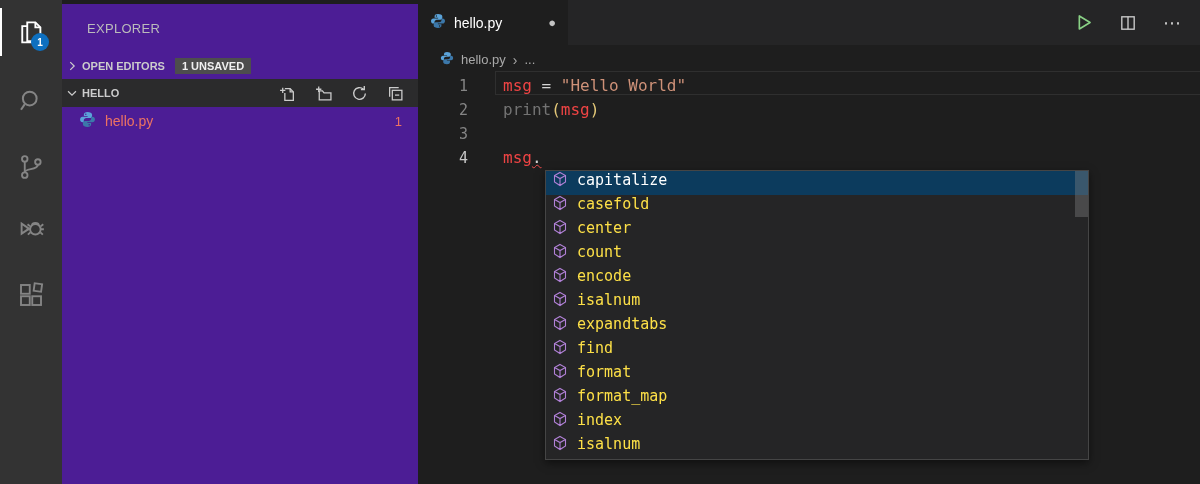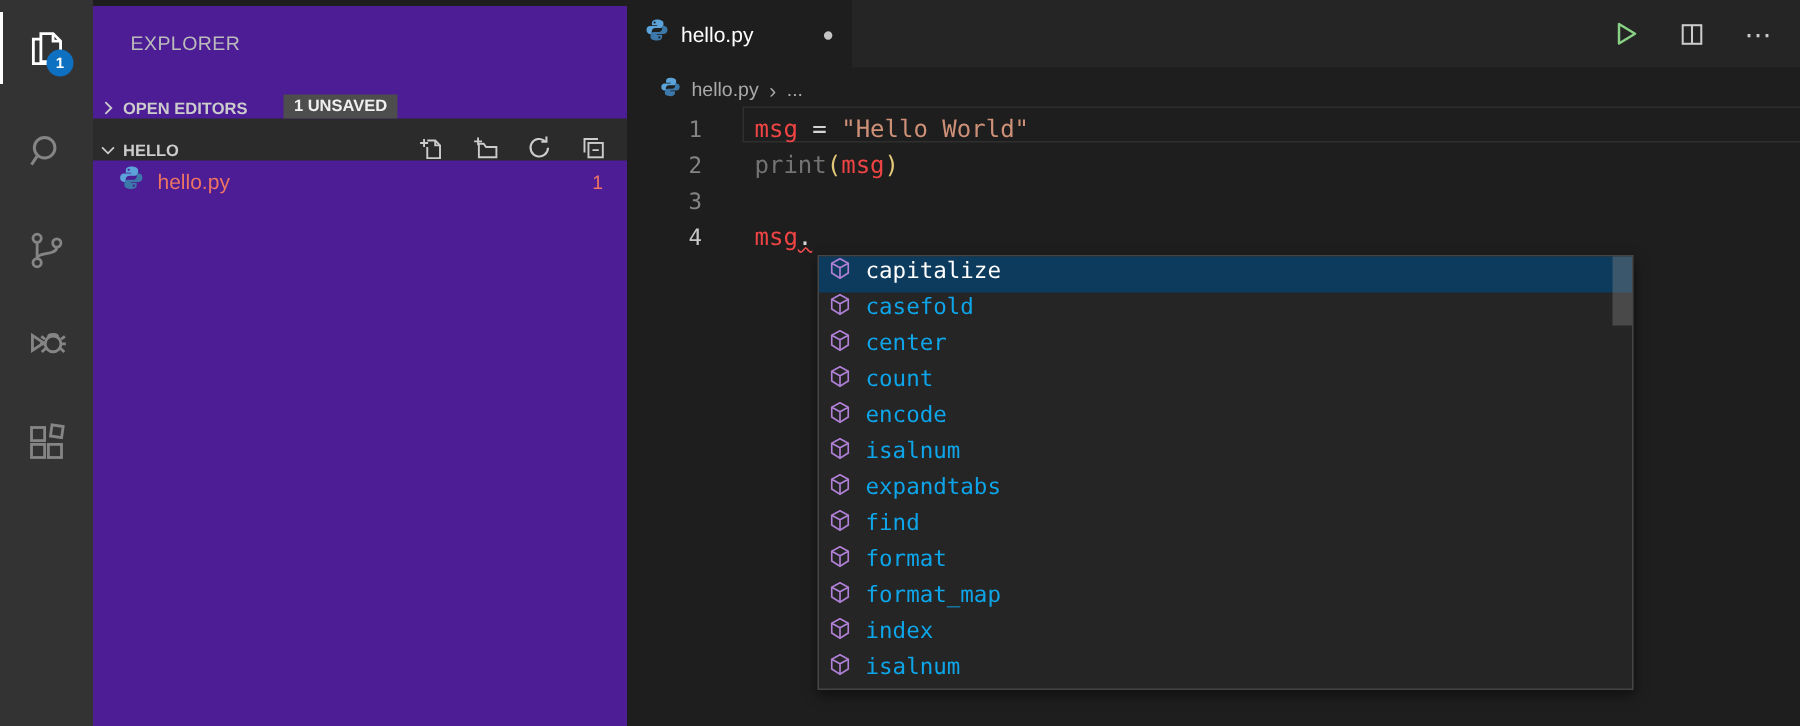--- a/index.html
+++ b/index.html
@@ -13,23 +13,23 @@
   .ab-item { position:absolute; left:0; width:62px; height:56px; display:flex; align-items:center; justify-content:center; cursor:pointer; }
   .ab-item svg { display:block; }
   .ab-badge { position:absolute; left:31px; top:28px; width:18px; height:18px; border-radius:50%;
               background:#0e70c0; color:#ffffff; font-size:10px; font-weight:bold;
               display:flex; align-items:center; justify-content:center; }
 
   
   .sidebar { position:absolute; left:62px; top:4px; width:356px; height:484px; background:#4c1d95; color:#cccccc; }
   .sb-title { height:48px; display:flex; align-items:center; padding-left:25px;
               font-size:13px; color:#bbbbbb; letter-spacing:0.3px; }
-  .sb-row { display:flex; align-items:flex-end; height:27px; font-size:11px; font-weight:bold; color:#cccccc; }
+  .sb-row { display:flex; align-items:center; height:27px; font-size:11px; font-weight:bold; color:#cccccc; }
   .sb-row .chev { width:20px; display:flex; justify-content:center; }
-  .sb-badge { margin-left:24px; background:#4d4d4d; color:#f0f0f0; font-weight:bold; font-size:11px;
+  .sb-badge { margin-left:10px; background:#4d4d4d; color:#f0f0f0; font-weight:bold; font-size:11px;
               padding:2px 7px; }
   .sb-folder { background:#2b2b2c; height:28px; }
   .sb-actions { margin-left:auto; display:flex; gap:19px; padding-right:14px; }
   .sb-actions svg { display:block; cursor:pointer; }
   .file-row { display:flex; align-items:center; height:28px; padding-left:17px; cursor:pointer; }
   .file-name { margin-left:9px; font-size:14px; color:#ed7362; }
   .file-problems { margin-left:auto; padding-right:16px; font-size:13px; color:#ed7362; }
 
   
   .editor { position:absolute; left:418px; top:0; width:782px; height:484px; background:#1e1e1e; }
@@ -58,21 +58,21 @@
   .cur-line { position:absolute; left:77px; right:0; top:71px; height:24px;
               border-top:1px solid rgba(255,255,255,0.08); border-bottom:1px solid rgba(255,255,255,0.08);
               border-left:1px solid rgba(255,255,255,0.08); pointer-events:none; }
 
   
   .suggest { position:absolute; left:127px; top:170px; width:544px; background:#252526;
              border:1px solid #454545; box-shadow:0 3px 8px rgba(0,0,0,0.5); }
   .sg-row { display:flex; align-items:flex-start; height:24px; padding-left:6px; cursor:pointer; }
   .sg-row.selected { background:#0c3b5d; }
   .sg-row .cube { display:flex; width:16px; }
-  .sg-label { margin-left:9px; font-size:15px; color:#0ea5e9; }
+  .sg-label { margin-left:9px; font-size:15px; color:#fde047; }
   .sg-row.selected .sg-label { color:#ffffff; }
   .sg-scroll { position:absolute; right:0; top:0; width:13px; height:46px; background:rgba(135,135,135,0.38); }
 </style>
 </head>
 <body>
 
 <div class="activity-bar">
   <div class="active-indicator"></div>
 
   <div class="ab-item" style="top:5px;">

